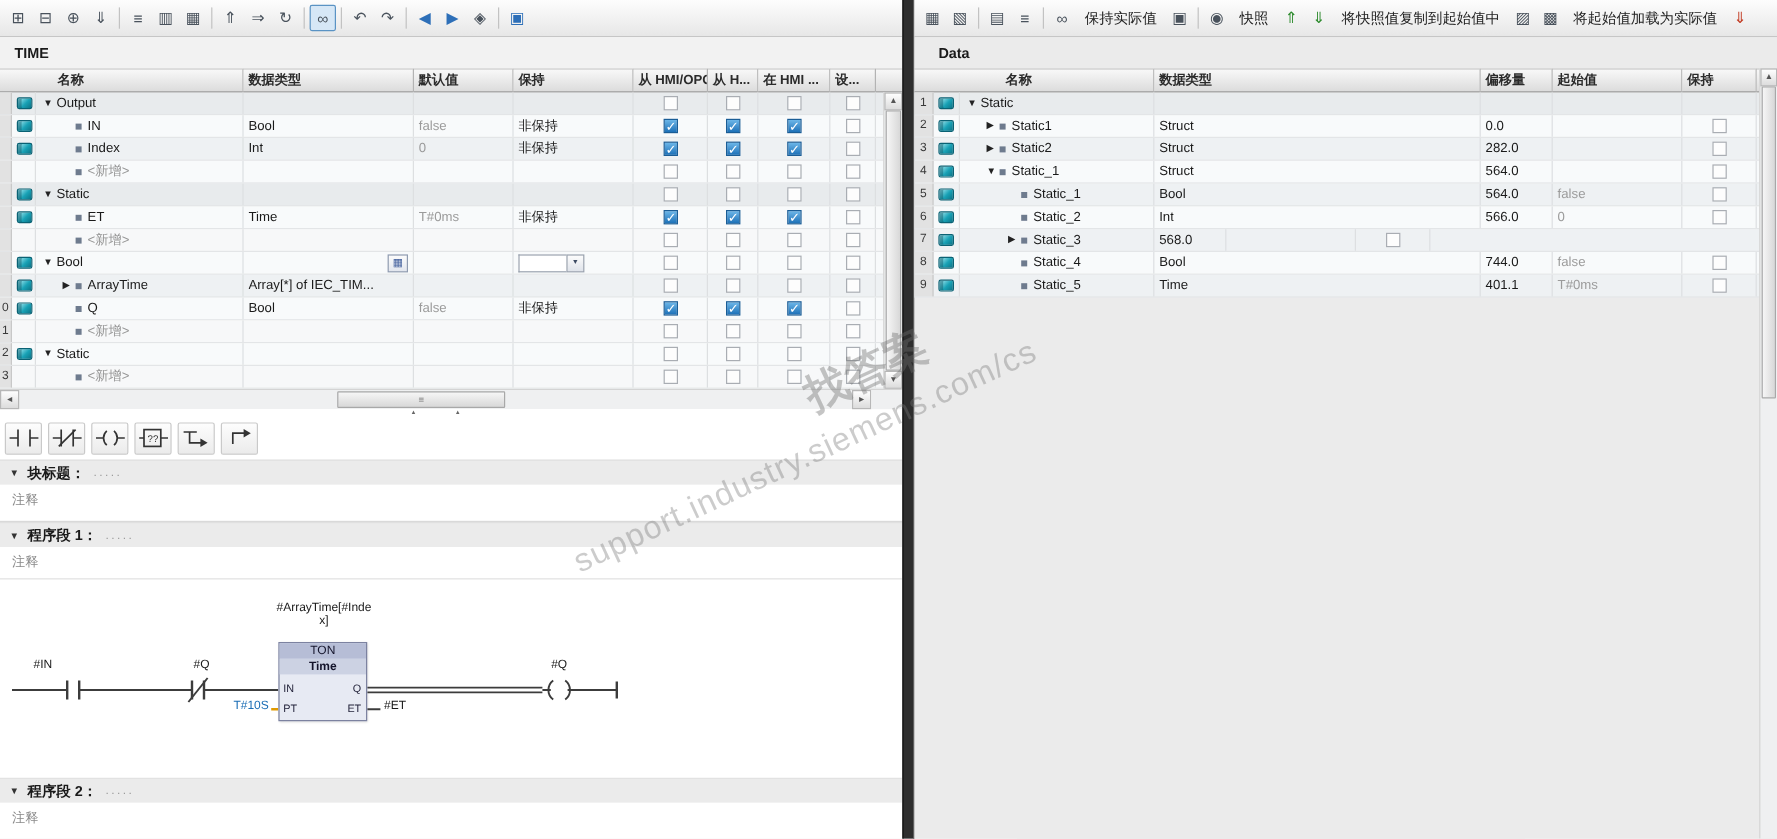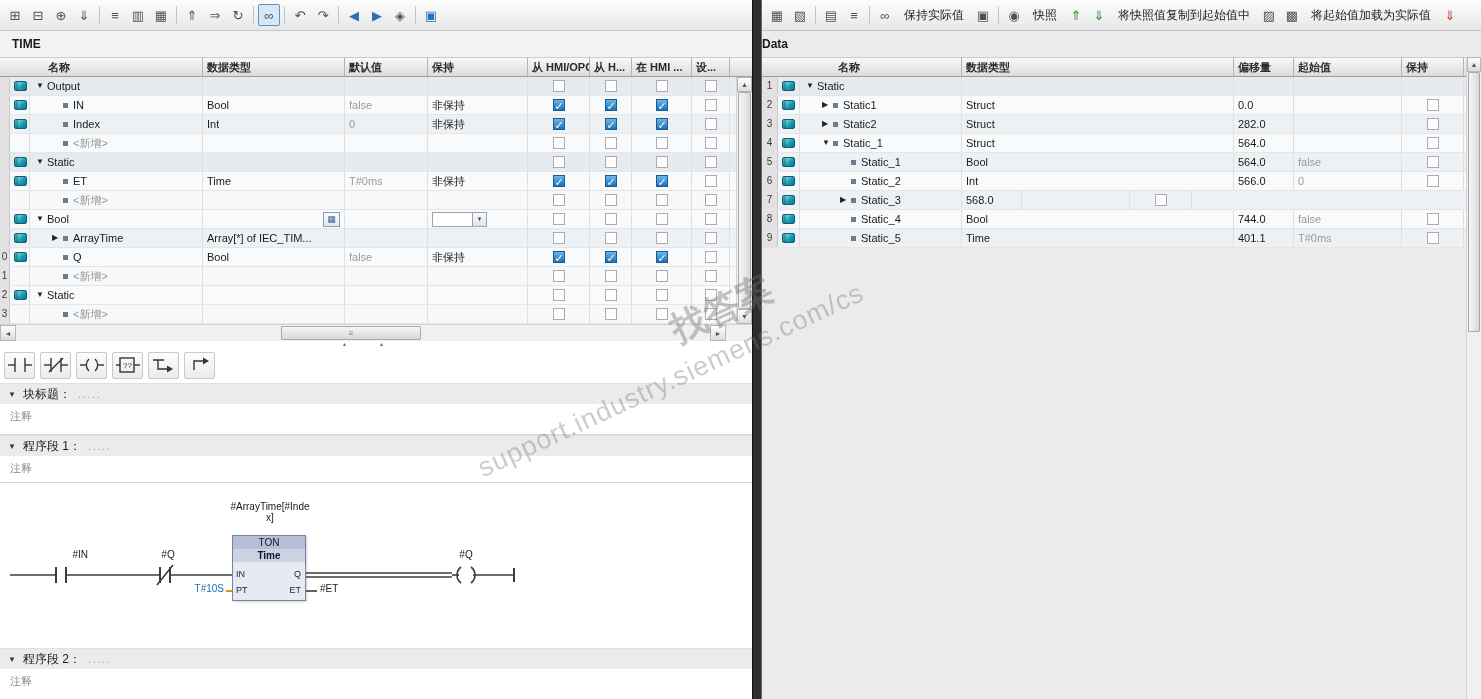--- a/index.html
+++ b/index.html
@@ -29,21 +29,21 @@
   .tbitem.sep { width:1px; height:18px; background:#c2c2c2; margin:0 3px; border:none; }
   .tbitem.active { border-color:#5a93c4; background:#d6e7f6; }
   .tbitem.button { padding:0 2px; }
   .g.blue  { color:#2d6fb8; }
   .g.green { color:#2e8b2e; }
   .g.red   { color:#c23b22; }
 
   
   .titlebar { height:26px; display:flex; align-items:center; font-weight:bold; font-size:12px; color:#1a1a1a; }
   .pane-left  .titlebar { padding-left:12px; background:#f2f2f2; }
-  .pane-right .titlebar { background:#ebebeb; }
+  .pane-right .titlebar { padding-left:20px; background:#ebebeb; }
 
   
   .tbl-header { display:flex; height:20px; line-height:18px; }
   .hc {
     background:linear-gradient(#f8f8f8,#dcdcdc);
     border-right:1px solid #b3b3b3; border-bottom:1px solid #9c9c9c; border-top:1px solid #cdcdcd;
     padding:0 4px; font-weight:bold; color:#2b2b2b; white-space:nowrap; overflow:hidden; flex:none;
   }
   .rows { }
   .row { display:flex; height:19px; line-height:18px; background:#eef1f3; border-bottom:1px solid #e3e5e7; }
@@ -129,32 +129,32 @@
   .split-arrow::after { content:"▲"; }
 
   
   .lad-toolbar { height:36px; background:#fff; display:flex; align-items:center; padding-left:4px; gap:5px; }
   .lad-btn { width:31px; height:27px; border:1px solid #c9c9c9; border-radius:2px; background:linear-gradient(#fdfdfd,#ebebeb); display:flex; align-items:center; justify-content:center; }
   .lad-btn svg { stroke:#333; stroke-width:1.4; fill:none; }
 
   
   .band { height:21px; background:#ebebeb; display:flex; align-items:center; padding-left:8px; gap:7px; border-top:1px solid #e0e0e0; }
   .band-arrow { font-size:8px; color:#333; }
-  .band-title { font-weight:normal; font-size:12px; }
+  .band-title { font-weight:bold; font-size:12px; }
   .band-dots { color:#9a9a9a; font-size:10px; letter-spacing:2px; }
   .comment-area { background:#fff; border-bottom:1px solid #d9d9d9; padding:5px 0 0 10px; color:#8a8a8a; }
   .ca1 { height:31px; } .ca2 { height:27px; } .ca3 { height:30px; border-bottom:none; }
 
   
   .ladder { position:relative; height:165px; background:#fff; overflow:hidden; }
   .lwires { position:absolute; left:0; top:0; z-index:1; }
   .llabel { position:absolute; z-index:3; font-size:10px; color:#1a1a1a; white-space:nowrap; }
   .l-var1 { left:200px; top:18px; width:140px; text-align:center; }
   .l-var2 { left:200px; top:29px; width:140px; text-align:center; }
-  .l-in   { left:28px;  top:66px; width:60px; text-align:right; }
+  .l-in   { left:28px;  top:66px; width:60px; text-align:left; }
   .l-q    { left:138px; top:66px; width:60px; text-align:center; }
   .l-coilq{ left:436px; top:66px; width:60px; text-align:center; }
   .l-t10s { left:178px; top:100px; width:46px; text-align:right; color:#1a6db5; }
   .l-et   { left:320px; top:100px; }
   .lblock {
     position:absolute; left:232px; top:52px; width:74px; height:66px; z-index:2;
     border:1px solid #7c82a0; background:#e7eaf3; box-shadow:1px 1px 2px rgba(0,0,0,.18);
   }
   .lblock-name { height:13px; line-height:13px; text-align:center; font-weight:normal; font-size:10px; background:#b6bdd6; color:#14142b; }
   .lblock-type { height:13px; line-height:13px; text-align:center; font-weight:bold; font-size:10px; background:#ccd2e3; color:#14142b; }

